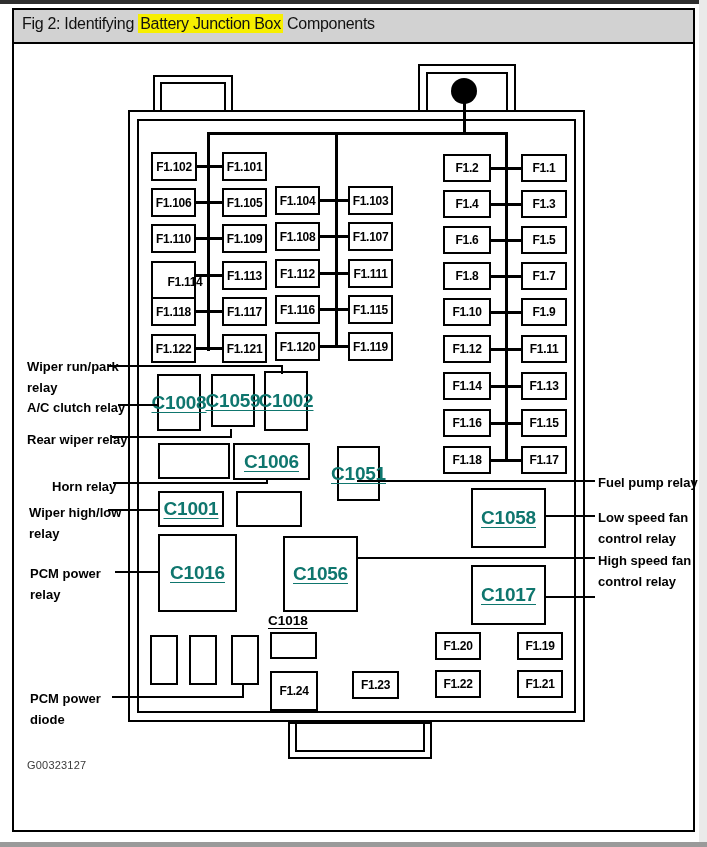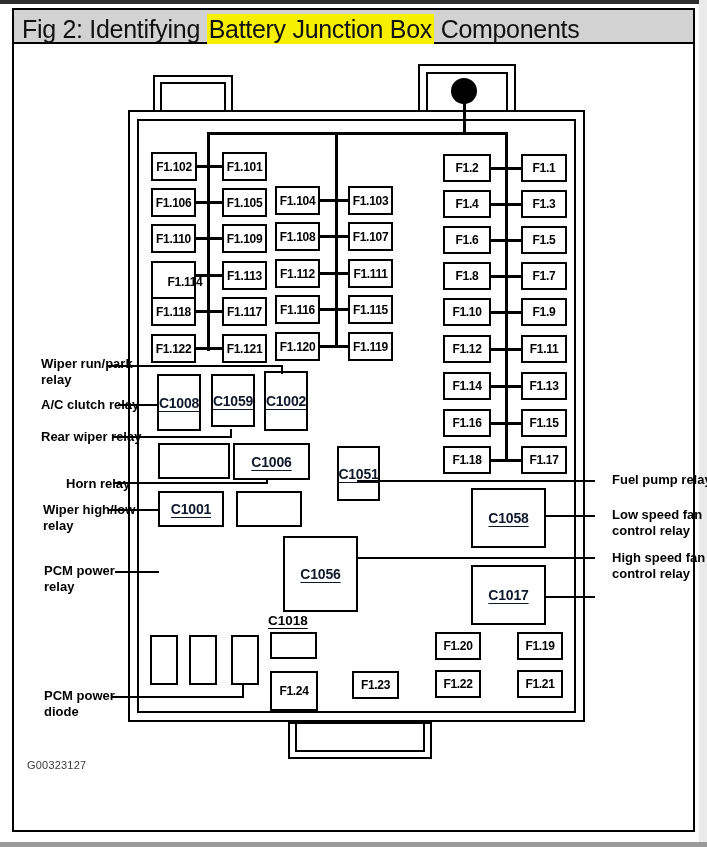--- a/index.html
+++ b/index.html
@@ -8,36 +8,36 @@
 
   .edge-strip{position:absolute;left:0;width:707px;}
   #edge-top{top:0;height:4px;background:#2e2e2e;}
   #edge-bottom{top:842px;height:5px;background:#9a9a9a;}
   #edge-right{position:absolute;top:0;left:699px;width:8px;height:847px;background:#eaeaea;}
 
   #figure-frame{position:absolute;left:12px;top:8px;width:683px;height:824px;
     border:2px solid #000;box-sizing:border-box;background:#ffffff;}
   #header-bar{position:absolute;left:0;top:0;width:100%;height:32px;background:#d2d2d2;
     border-bottom:2px solid #000;box-sizing:content-box;}
-  #header-text{position:absolute;left:8px;top:5px;font-size:25px;letter-spacing:-0.3px;color:#111;white-space:nowrap;}
+  #header-text{position:absolute;left:8px;top:5px;font-size:16px;letter-spacing:-0.3px;color:#111;white-space:nowrap;}
   #header-text .hl{background:#f7ef00;padding:1px 2px;}
 
   #diagram{position:absolute;left:0;top:0;width:707px;height:847px;}
 
   .ln{position:absolute;background:#000;}
   .rect{position:absolute;border:2px solid #000;box-sizing:border-box;background:#fff;}
   .dbox{position:absolute;border:2px solid #000;box-sizing:border-box;background:#fff;
     display:flex;align-items:center;justify-content:center;}
   .flabel span{font-weight:700;font-size:12px;letter-spacing:-0.3px;color:#000;}
-  .clabel span{font-weight:700;font-size:14px;letter-spacing:-0.2px;color:#0f172a;
+  .clabel span{font-weight:700;font-size:19px;letter-spacing:-0.2px;color:#0f766e;
     text-decoration:underline;text-underline-offset:3px;}
   .floating-label{position:absolute;text-align:center;font-weight:700;font-size:13.5px;color:#000;}
   .floating-label span{text-decoration:underline;text-underline-offset:3px;margin-left:44px;}
 
-  .callout{position:absolute;font-weight:700;font-size:13px;line-height:16px;color:#000;white-space:pre-line;margin-left:14px;}
+  .callout{position:absolute;font-weight:700;font-size:13px;line-height:21px;color:#000;white-space:pre-line;}
   .callout.nw{white-space:nowrap;}
 
   .terminal{position:absolute;border-radius:50%;background:#000;}
 
   #figure-code{position:absolute;left:27px;top:759px;font-size:11px;color:#3a3a3a;letter-spacing:0.2px;}
   #courtesy{position:absolute;left:0;top:800px;width:707px;text-align:center;font-size:15px;color:#2b2b2b;letter-spacing:-0.2px;}
 </style>
 </head>
 <body>
 
@@ -224,20 +224,23 @@
       <div class="dbox clabel" style="left: 233px; top: 443px; width: 77px; height: 37px;">
         <span>C1006</span>
       </div>
       <div class="dbox clabel" style="left: 315px; top: 446px; width: 43px; height: 55px; margin-left: 22px;">
         <span>C1051</span>
       </div>
       <div class="dbox clabel" style="left: 158px; top: 491px; width: 66px; height: 36px;">
         <span>C1001</span>
       </div>
       <div class="dbox " style="left: 236px; top: 491px; width: 66px; height: 36px;"></div>
+      <div class="dbox clabel" style="left: 158px; top: 534px; width: 79px; height: 78px;">
+        <span>C1016</span>
+      </div>
       <div class="dbox clabel" style="left: 283px; top: 536px; width: 75px; height: 76px;">
         <span>C1056</span>
       </div>
       <div class="dbox clabel" style="left: 471px; top: 488px; width: 75px; height: 60px;">
         <span>C1058</span>
       </div>
       <div class="dbox clabel" style="left: 471px; top: 565px; width: 75px; height: 60px;">
         <span>C1017</span>
       </div>
       <div class="dbox " style="left: 150px; top: 635px; width: 28px; height: 50px;"></div>

